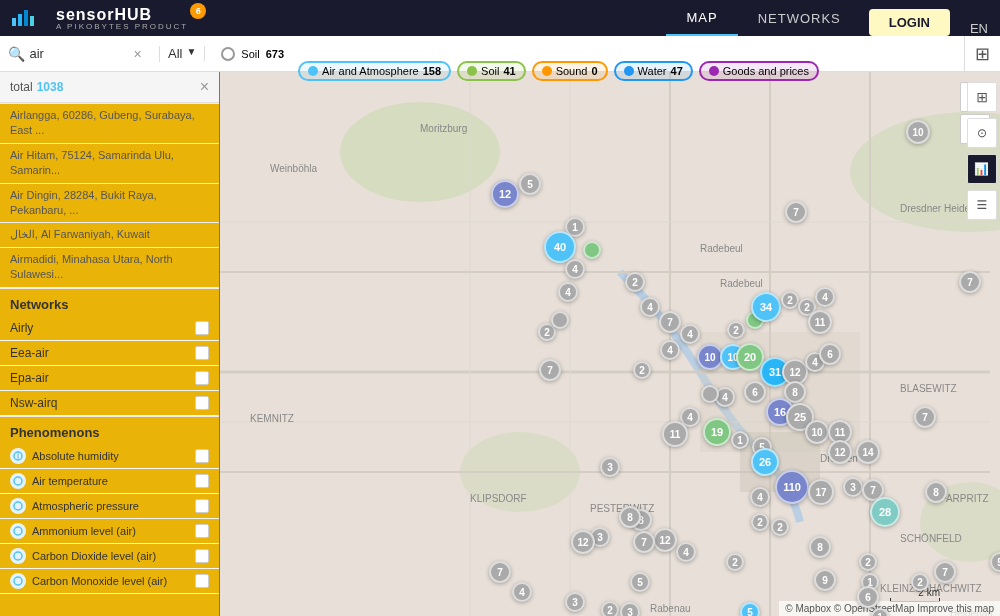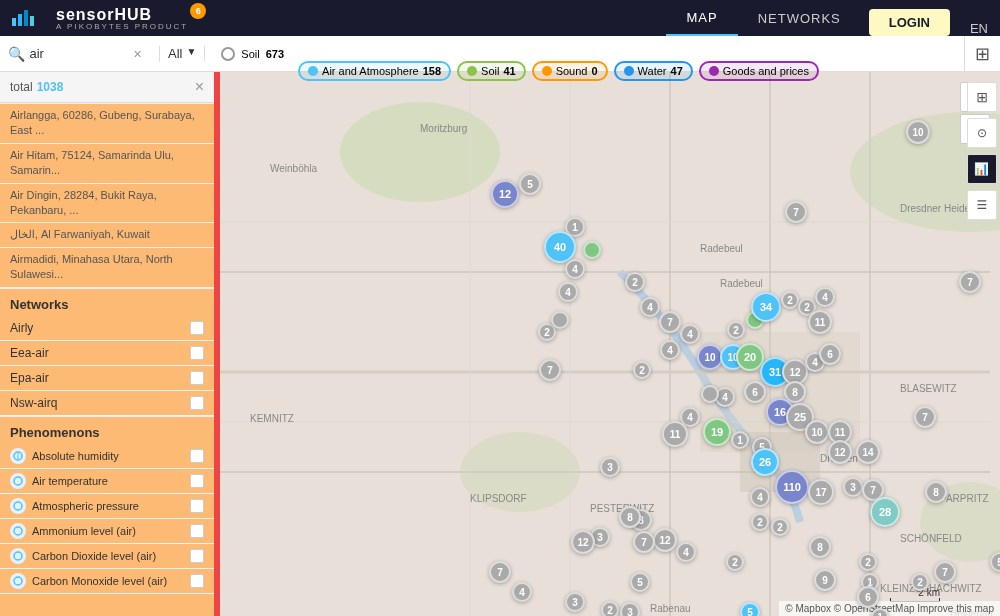--- a/index.html
+++ b/index.html
@@ -71,21 +71,21 @@
     .tag-goods { border: 2px solid #9c27b0; background: rgba(156,39,176,0.1); }
     .none-circle { width: 14px; height: 14px; border-radius: 50%; border: 2px solid #999; }
     .layers-btn {
       margin-left: auto; padding: 0 10px; cursor: pointer; color: #555;
       border-left: 1px solid #ddd; height: 100%; display: flex; align-items: center;
     }
 
     
     .sidebar {
       position: absolute; top: 72px; left: 0; width: 220px; bottom: 0;
-      background: #fdba74; z-index: 98; overflow-y: auto; border-right: 6px solid #ef4444;
+      background: #eab308; z-index: 98; overflow-y: auto; border-right: 1px solid #ef4444;
     }
     .sidebar-header {
       display: flex; align-items: center; justify-content: space-between;
       padding: 6px 10px; background: #f5f5f5; border-bottom: 1px solid #ddd;
       font-size: 12px; color: #555;
     }
     .sidebar-total { display: flex; align-items: center; gap: 4px; }
     .total-num { color: #4fc3f7; font-weight: bold; }
     .sidebar-close { cursor: pointer; color: #999; font-size: 16px; }
 

